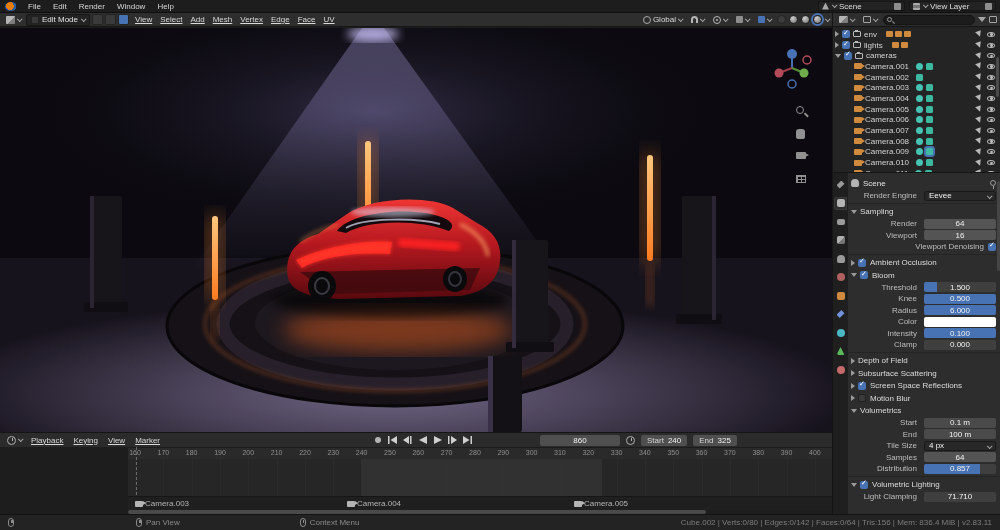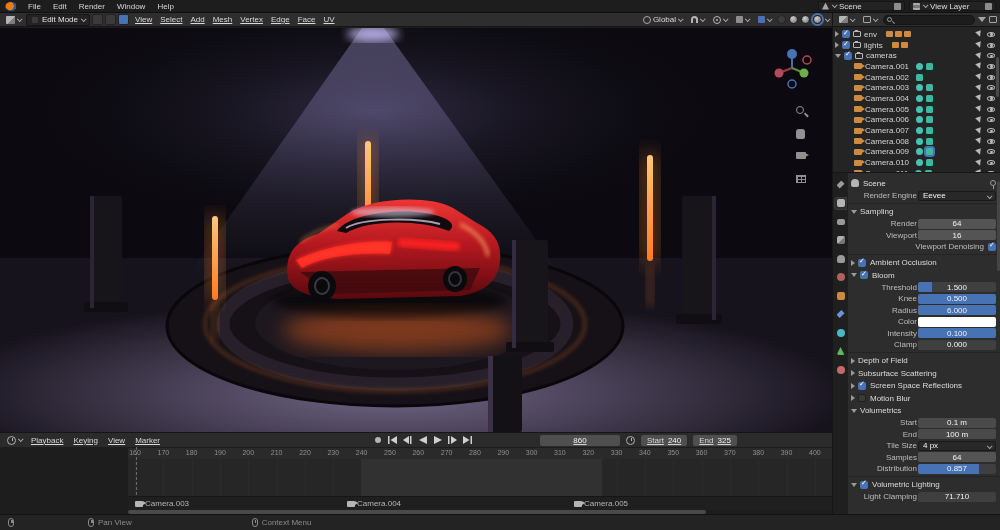--- a/index.html
+++ b/index.html
@@ -92,21 +92,21 @@
   .pt-output { height:6px; background:#9a9a9a; }
   .pt-vlayer { background:linear-gradient(135deg,#b0b0b0 0 50%, #777 51%); }
   .pt-scene { border-radius:50% 50% 2px 2px; }
   .pt-world { border-radius:50%; background:#b06060; }
   .pt-obj { background:#d08a3e; }
   .pt-mod { background:#6f92d8; clip-path:polygon(0 60%, 60% 0, 100% 40%, 40% 100%); }
   .pt-phys { border-radius:50%; background:#49b8c4; }
   .pt-data { background:#5cb85c; clip-path:polygon(50% 0,100% 100%,0 100%); }
   .pt-mat { border-radius:50%; background:#c46a6a; }
   #pbody { flex:1; padding:3px 4px 0 3px; position:relative; }
-  .prow { display:flex; align-items:center; height:11.5px; gap:1px; }
+  .prow { display:flex; align-items:center; height:11.5px; gap:7px; }
   .prow .plabel { width:66px; text-align:right; color:#bdbdbd; flex:none; }
   .pfield { flex:1; height:10px; background:#545454; border-radius:2px; color:#f2f2f2; display:flex; align-items:center; justify-content:center; position:relative; overflow:hidden; }
   .pfield.dd { background:#282828; border:1px solid #1a1a1a; justify-content:flex-start; padding-left:4px; }
   .pfield.dd .chv { position:absolute; right:4px; top:3px; }
   .pfield.slider { background:#3f3f3f; }
   .pfield.slider .fill { position:absolute; left:0; top:0; bottom:0; background:#4772b3; }
   .pfield.slider span { position:relative; z-index:1; }
   .pfield.colorsw { background:#fff; }
   .psec { display:flex; align-items:center; gap:3px; height:12.5px; color:#dcdcdc; }
   .psec .cb, .psec .cb-un { margin-right:1px; }
@@ -118,21 +118,21 @@
   .ic-scene-sm { width:8px; height:8px; background:#b5b5b5; border-radius:50% 50% 2px 2px; }
   #pscroll { position:absolute; right:0px; top:8px; width:3px; height:90px; background:#454545; border-radius:2px; }
 
   
   #tl-hdr { position:absolute; left:0; top:432px; width:832px; height:15px; background:#2b2b2b; border-top:1px solid #151515; display:flex; align-items:center; gap:2px; padding:0 4px; }
   .ic-clockdd { width:9px; height:9px; border-radius:50%; border:1px solid #b0b0b0; position:relative; }
   .ic-clockdd::after { content:""; position:absolute; left:3.5px; top:1.5px; width:1px; height:3px; background:#b0b0b0; }
   #tl-controls { position:absolute; left:372px; display:flex; align-items:center; gap:4px; }
   .pbtn { width:11px; height:11px; display:flex; align-items:center; justify-content:center; }
   .pbtn svg { display:block; }
-  #tl-fields { position:absolute; left:540px; display:flex; align-items:center; gap:6px;text-decoration:underline; }
+  #tl-fields { position:absolute; left:540px; display:flex; align-items:center; gap:6px; }
   .tfield { background:#4f4f4f; border-radius:2px; height:11px; display:flex; align-items:center; justify-content:center; color:#f1f1f1; padding:0 6px; gap:4px; }
   .tfield .flab { color:#d6d6d6; }
   #tl-ruler { position:absolute; left:128px; top:447px; width:704px; height:12px; background:#2a2a2a; border-top:1px solid #1c1c1c; overflow:hidden; }
   #ticks { position:absolute; left:-7px; top:1px; width:708px; display:flex; justify-content:space-between; }
   #ticks span { width:28px; text-align:center; color:#8f8f8f; font-size:7px; }
   #tl-left { position:absolute; left:0; top:447px; width:128px; height:63px; background:#2b2b2b; border-right:1px solid #1a1a1a; }
   #ds-search { margin:2px 3px; height:9px; background:#1c1c1c; border:1px solid #141414; border-radius:5px; display:flex; align-items:center; padding:0 3px; }
   #summary-row { display:flex; align-items:center; gap:3px; height:11px; background:#6b3c20; color:#f0e4d8; padding:0 4px; }
   #tl-channels { position:absolute; left:128px; top:459px; width:704px; height:37px; background:#262626;
      background-image:repeating-linear-gradient(90deg, #2b2b2b 0 1px, transparent 1px 28.33px); background-position-x:7px; }
@@ -891,23 +891,24 @@
         <span class="ic-cam"></span>
         <span>Camera.005</span>
       </div>
   </div>
   <div id="tl-hscroll"></div>
 
   <div id="statusbar">
     <span class="hint" style="margin-left:8px">
         <span class="mouse-ic"></span>
       </span>
-    <span class="hint" style="margin-left:70px">
+    <span class="hint" style="margin-left:118px">
         <span class="mouse-ic"></span>
         <span>Pan View</span>
       </span>
     <span class="hint" style="margin-left:120px">
         <span class="mouse-ic"></span>
         <span>Context Menu</span>
       </span>
+    <span id="stats">Cube.002 | Verts:0/80 | Edges:0/142 | Faces:0/64 | Tris:156 | Mem: 836.4 MiB | v2.83.11</span>
   </div>
 
 </div>
 
 </body></html>

